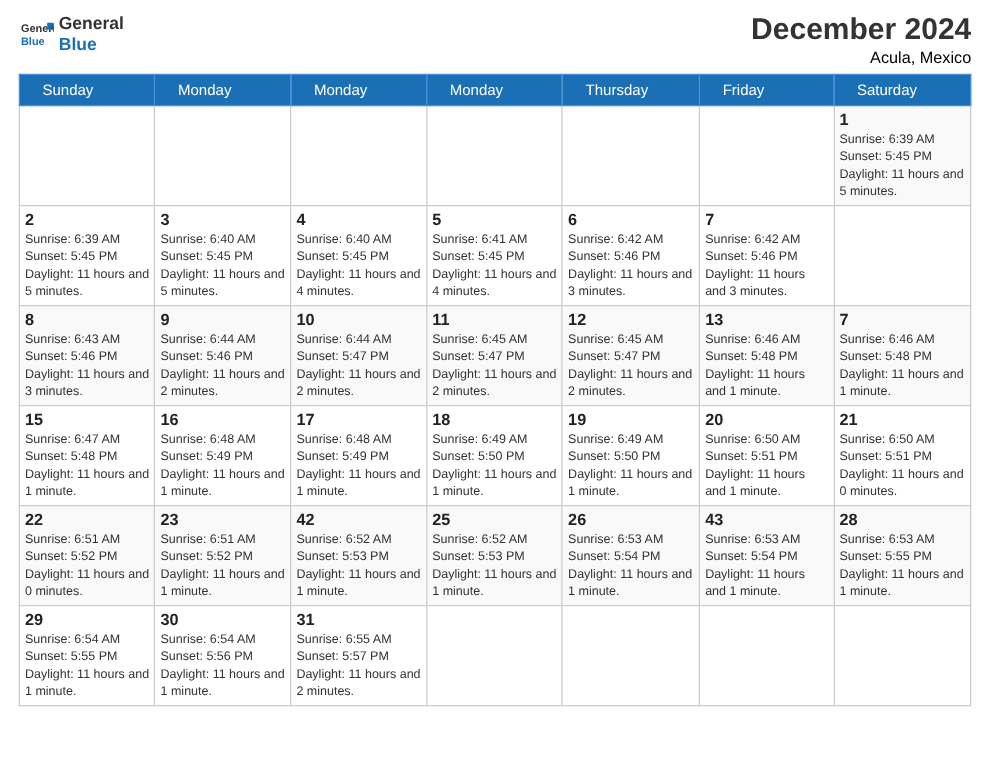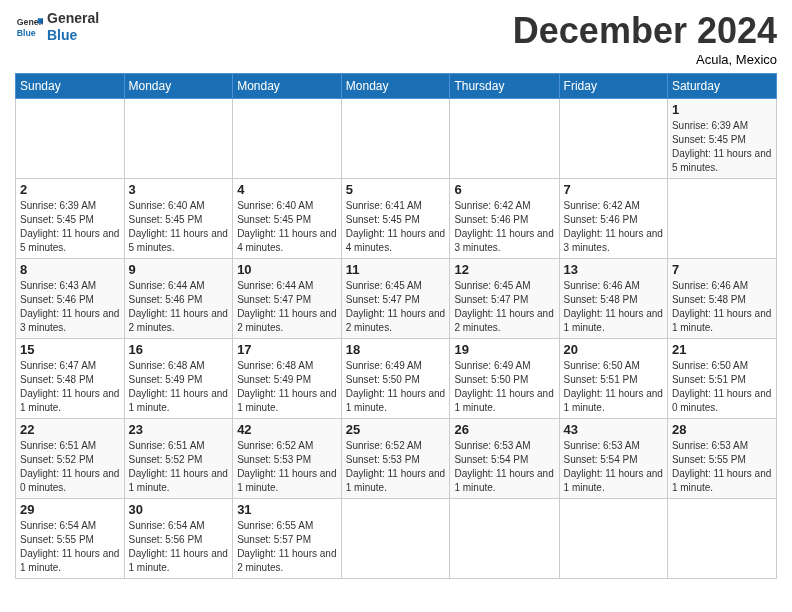--- a/index.html
+++ b/index.html
@@ -26,37 +26,37 @@
     }
     .logo-icon {
       width: 28px;
       height: 28px;
       margin-right: 4px;
     }
     .title-area {
       text-align: right;
     }
     .month-title {
-      font-size: 36px;
+      font-size: 24px;
       font-weight: bold;
       color: #333;
     }
     .location {
       font-size: 13px;
       color: #000000;
     }
     table {
       width: 100%;
       border-collapse: collapse;
       font-size: 10px;
     }
     thead tr th {
       background-color: #1a6fb5;
       color: #fff;
-      padding: 5px 4px;
+      padding: 5px 18px;
       text-align: left;
       font-size: 12px;
       font-weight: normal;
       border: 1px solid #4a90d9;
     }
     tbody tr td {
       border: 1px solid #ccc;
       vertical-align: top;
       padding: 3px 4px;
       width: 113px;

